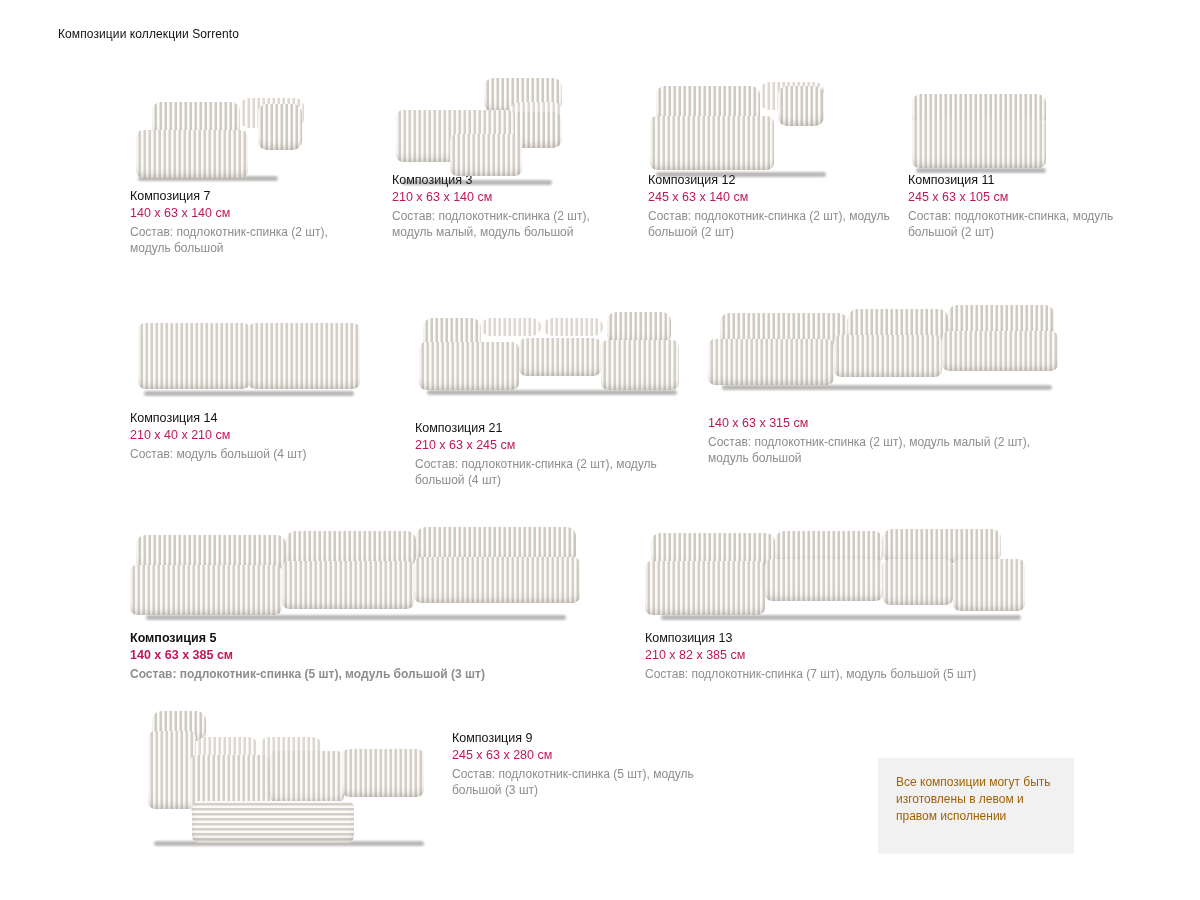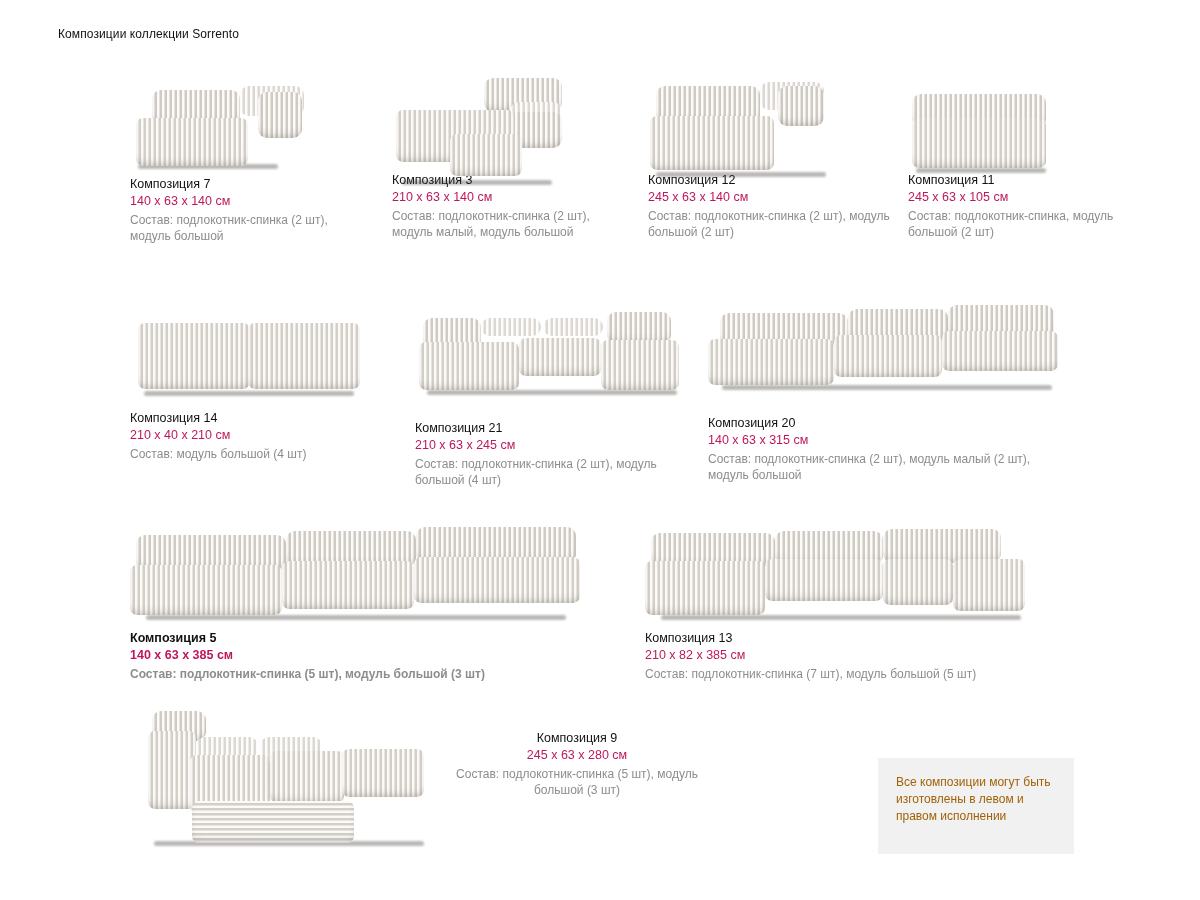--- a/index.html
+++ b/index.html
@@ -100,21 +100,21 @@
     filter: blur(1.2px);
   }
 </style>
 </head>
 <body>
 
 <div class="page">
 
   <div class="title">Композиции коллекции Sorrento</div>
 
-  <div class="item" style="left:130px; top:76px; width:240px;">
+  <div class="item" style="left:130px; top:88px; width:240px;">
     <div class="art" style="height:100px;">
       <div class="shadow" style="left:8px; top:88px; width:140px; height:5px;"></div>
       <div class="mod" style="left:22px; top:14px; width:88px; height:36px;"></div>
       <div class="mod top" style="left:110px; top:10px; width:64px; height:30px;"></div>
       <div class="mod" style="left:128px; top:16px; width:44px; height:46px;"></div>
       <div class="mod flat" style="left:6px; top:42px; width:112px; height:48px;"></div>
     </div>
     <div class="caption">
       <div class="cap-name">Композиция 7</div>
       <div class="cap-dims">140 x 63 x 140 см</div>
@@ -201,21 +201,20 @@
     <div class="art" style="height:120px;">
       <div class="shadow" style="left:14px; top:90px; width:330px; height:5px;"></div>
       <div class="mod" style="left:12px; top:18px; width:128px; height:34px;"></div>
       <div class="mod" style="left:140px; top:14px; width:100px; height:34px;"></div>
       <div class="mod" style="left:240px; top:10px; width:106px; height:34px;"></div>
       <div class="mod flat" style="left:0px; top:44px; width:126px; height:46px;"></div>
       <div class="mod flat" style="left:126px; top:40px; width:108px; height:42px;"></div>
       <div class="mod flat" style="left:234px; top:36px; width:116px; height:40px;"></div>
     </div>
     <div class="caption">
-      <div class="cap-name">Композиция 20</div>
       <div class="cap-dims">140 x 63 x 315 см</div>
       <div class="cap-comp">Состав: подлокотник-спинка (2 шт), модуль малый (2 шт), модуль большой</div>
     </div>
   </div>
 
   <div class="item" style="left:130px; top:515px; width:460px;font-weight:bold;">
     <div class="art" style="height:115px;">
       <div class="shadow" style="left:16px; top:100px; width:420px; height:5px;"></div>
       <div class="mod" style="left:6px; top:20px; width:150px; height:36px;"></div>
       <div class="mod" style="left:156px; top:16px; width:130px; height:36px;"></div>
@@ -256,21 +255,21 @@
       <div class="mod flat" style="left:18px; top:26px; width:48px; height:78px;"></div>
       <div class="mod top" style="left:66px; top:32px; width:62px; height:22px;"></div>
       <div class="mod top" style="left:130px; top:32px; width:62px; height:22px;"></div>
       <div class="mod flat" style="left:60px; top:50px; width:80px; height:58px;"></div>
       <div class="mod flat" style="left:140px; top:46px; width:74px; height:52px;"></div>
       <div class="mod flat" style="left:212px; top:44px; width:82px; height:48px;"></div>
       <div class="mod flat horiz" style="left:62px; top:96px; width:162px; height:42px;"></div>
     </div>
   </div>
 
-  <div class="item" style="left:452px; top:730px; width:250px;text-align:center;">
+  <div class="item" style="left:452px; top:730px; width:250px;">
     <div class="caption">
       <div class="cap-name">Композиция 9</div>
       <div class="cap-dims">245 x 63 x 280 см</div>
       <div class="cap-comp">Состав: подлокотник-спинка (5 шт), модуль большой (3 шт)</div>
     </div>
   </div>
 
   <div class="note" style="left:878px; top:758px; width:196px; height:96px;">Все композиции могут быть изготовлены в левом и правом исполнении</div>
 
 </div>

